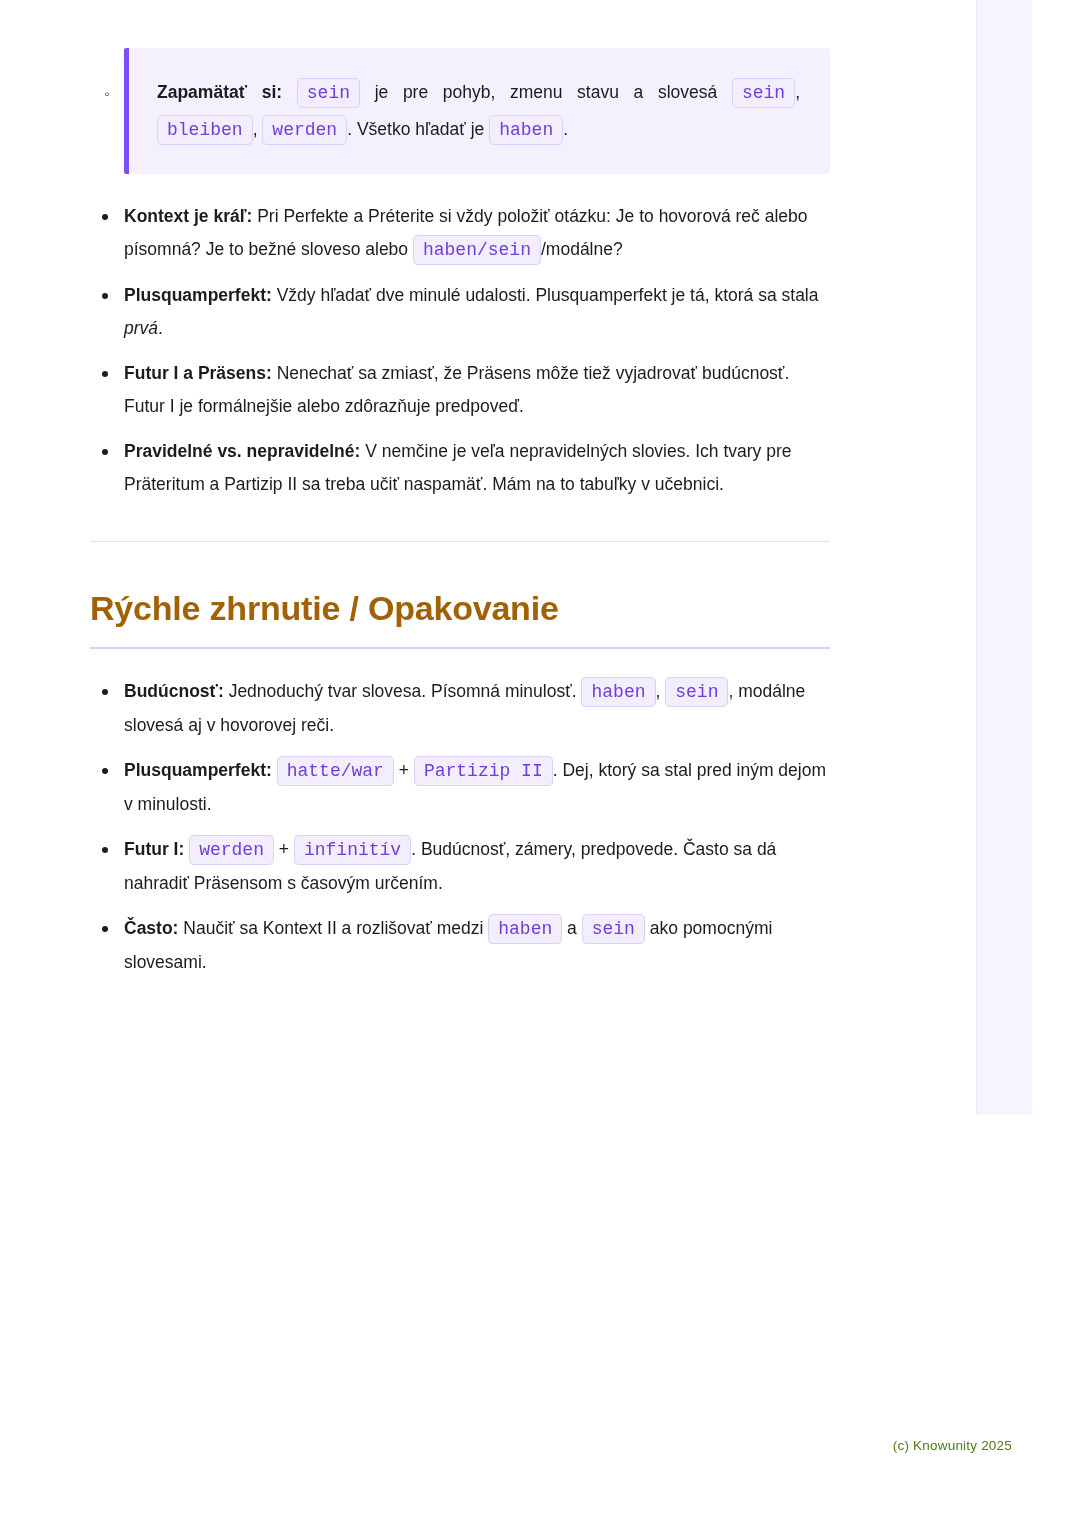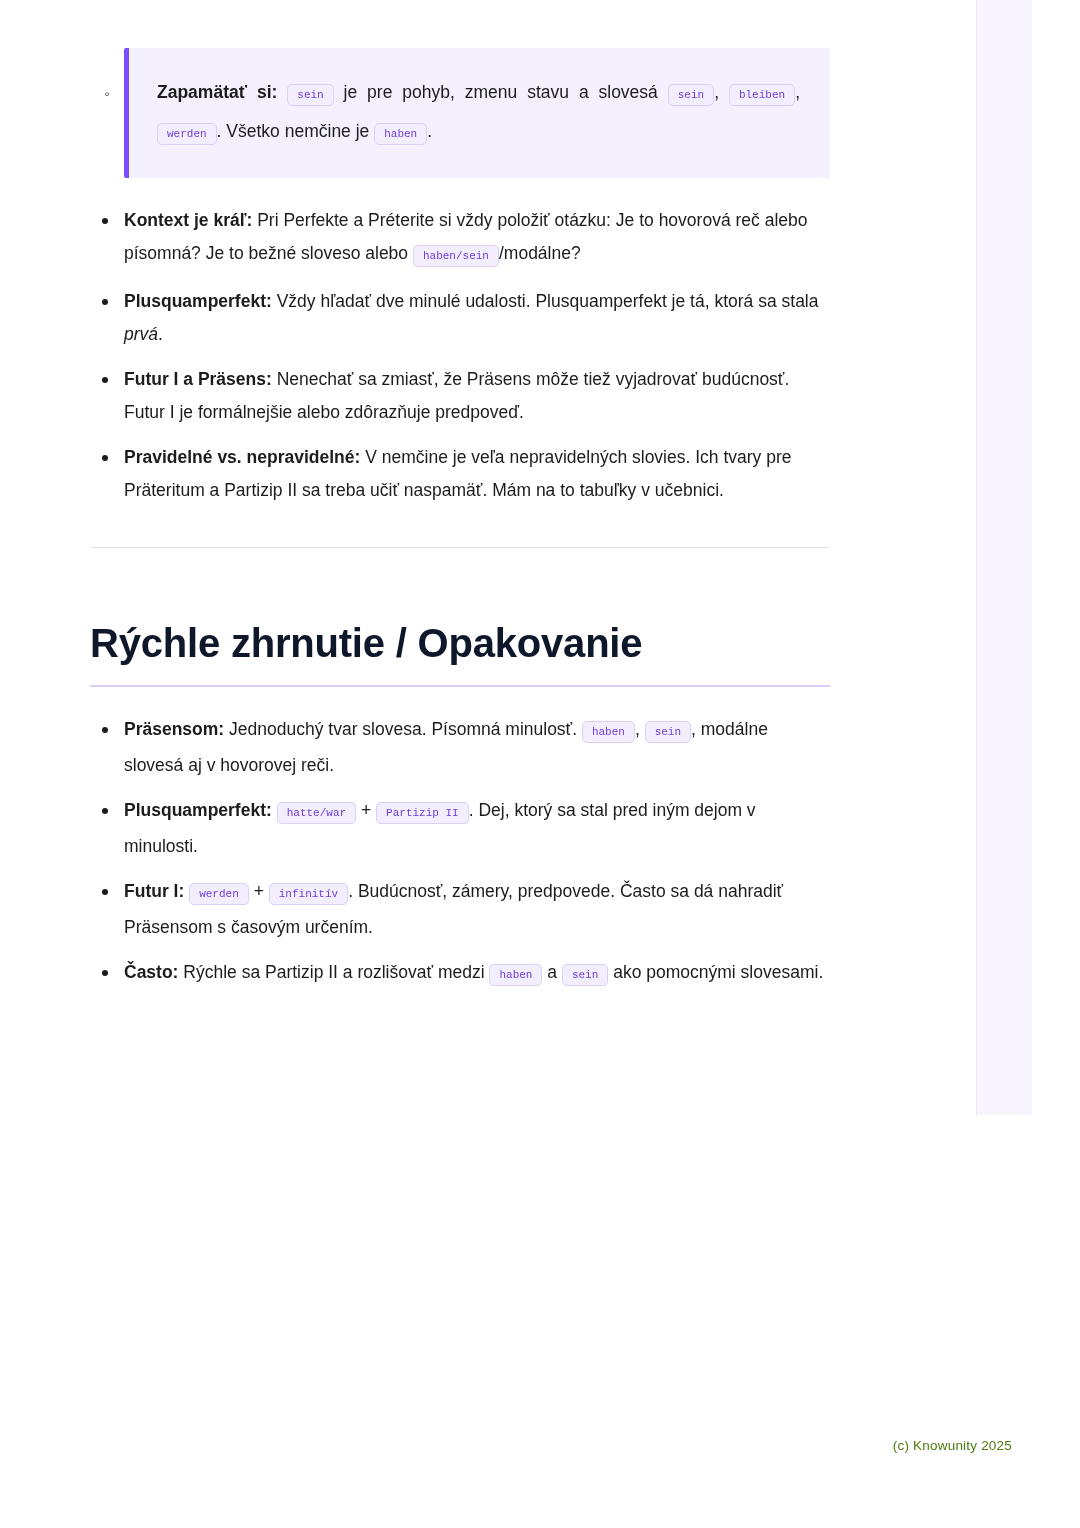--- a/index.html
+++ b/index.html
@@ -62,21 +62,21 @@
     margin: 0;
     font-size: 17.5px;
     line-height: 36px;
     text-align: justify;
     color: #1c1c1e;
   }
 
   
   code {
     font-family: "Liberation Mono", "DejaVu Sans Mono", monospace;
-    font-size: 11px;
+    font-size: 18px;
     background: #f3eefe;
     color: #6f3ddb;
     border: 1px solid #dcd0f7;
     border-radius: 5px;
     padding: 4px 9px;
     white-space: nowrap;
     vertical-align: baseline;
   }
 
   b, strong { font-weight: bold; }
@@ -107,25 +107,25 @@
     background: #1c1c1e;
   }
 
   .divider {
     margin: 40px 0 0 0;
     height: 1px;
     background: #e3e3e6;
   }
 
   h2.section-title {
-    margin: 71px 0 0 0;
-    font-size: 40px;
+    margin: 46px 0 0 0;
+    font-size: 34px;
     line-height: 1.2;
     font-weight: bold;
-    color: #0f172a;
+    color: #a16207;
     letter-spacing: -0.2px;
   }
   .title-rule {
     margin-top: 18px;
     height: 2px;
     background: #d9ccf7;
   }
 
   .footer {
     position: absolute;
@@ -139,45 +139,45 @@
 </head>
 <body>
 
 <div class="right-rail"></div>
 
 <div class="page">
 
   <div class="callout">
     <div class="callout-bullet">◦</div>
     <div class="callout-box">
-      <p><b>Zapamätať si:</b><span>&nbsp;</span><code>sein</code><span> je pre pohyb, zmenu stavu a slovesá </span><code>sein</code><span>, </span><code>bleiben</code><span>, </span><code>werden</code><span>. Všetko nemčine je </span><code>haben</code><span>.</span></p>
+      <p><b>Zapamätať si:</b><span>&nbsp;</span><code>sein</code><span> je pre pohyb, zmenu stavu a slovesá </span><code>sein</code><span>, </span><code>bleiben</code><span>, </span><code>werden</code><span>. Všetko hľadať je </span><code>haben</code><span>.</span></p>
     </div>
   </div>
 
   <ul class="bullets">
     <li><b>Kontext je kráľ:</b><span> Pri Perfekte a Préterite si vždy položiť otázku: Je to hovorová reč alebo písomná? Je to bežné sloveso alebo </span><code>haben/sein</code><span>/modálne?</span></li>
 
     <li><b>Plusquamperfekt:</b><span> Vždy hľadať dve minulé udalosti. Plusquamperfekt je tá, ktorá sa stala </span><em>prvá</em><span>.</span></li>
 
     <li><b>Futur I a Präsens:</b><span> Nenechať sa zmiasť, že Präsens môže tiež vyjadrovať budúcnosť. Futur I je formálnejšie alebo zdôrazňuje predpoveď.</span></li>
 
     <li><b>Pravidelné vs. nepravidelné:</b><span> V nemčine je veľa nepravidelných slovies. Ich tvary pre Präteritum a Partizip II sa treba učiť naspamäť. Mám na to tabuľky v učebnici.</span></li>
   </ul>
 
   <div class="divider"></div>
 
   <h2 class="section-title">Rýchle zhrnutie / Opakovanie</h2>
   <div class="title-rule"></div>
 
   <ul class="bullets">
 
-    <li><b>Präsensom:</b><span> Jednoduchý tvar slovesa. Písomná minulosť. </span><code>haben</code><span>, </span><code>sein</code><span>, modálne slovesá aj v hovorovej reči.</span></li>
+    <li><b>Budúcnosť:</b><span> Jednoduchý tvar slovesa. Písomná minulosť. </span><code>haben</code><span>, </span><code>sein</code><span>, modálne slovesá aj v hovorovej reči.</span></li>
 
     <li><b>Plusquamperfekt:</b><span>&nbsp;</span><code>hatte/war</code><span>&nbsp;</span><span>+</span><span>&nbsp;</span><code>Partizip II</code><span>. Dej, ktorý sa stal pred iným dejom v minulosti.</span></li>
 
     <li><b>Futur I:</b><span>&nbsp;</span><code>werden</code><span>&nbsp;</span><span>+</span><span>&nbsp;</span><code>infinitív</code><span>. Budúcnosť, zámery, predpovede. Často sa dá nahradiť Präsensom s časovým určením.</span></li>
 
-    <li><b>Často:</b><span> Rýchle sa Partizip II a rozlišovať medzi </span><code>haben</code><span> a </span><code>sein</code><span> ako pomocnými slovesami.</span></li>
+    <li><b>Často:</b><span> Naučiť sa Kontext II a rozlišovať medzi </span><code>haben</code><span> a </span><code>sein</code><span> ako pomocnými slovesami.</span></li>
   </ul>
 
 </div>
 
 <div class="footer">(c) Knowunity 2025</div>
 
 </body></html>

